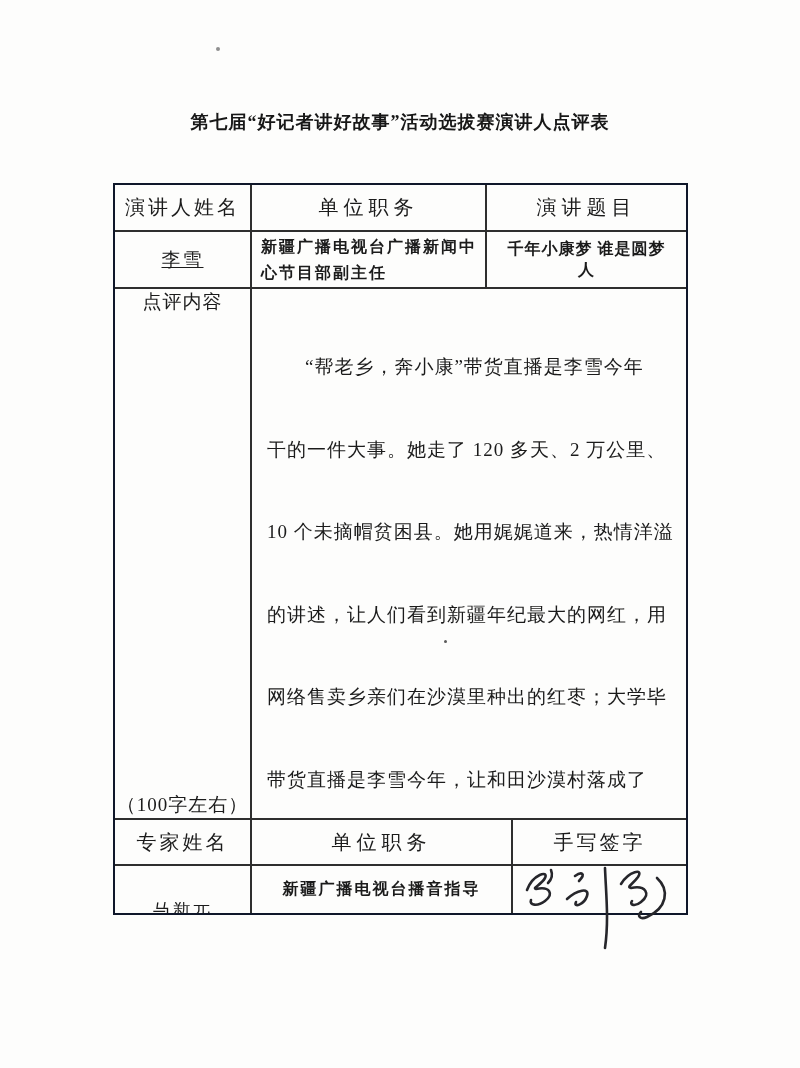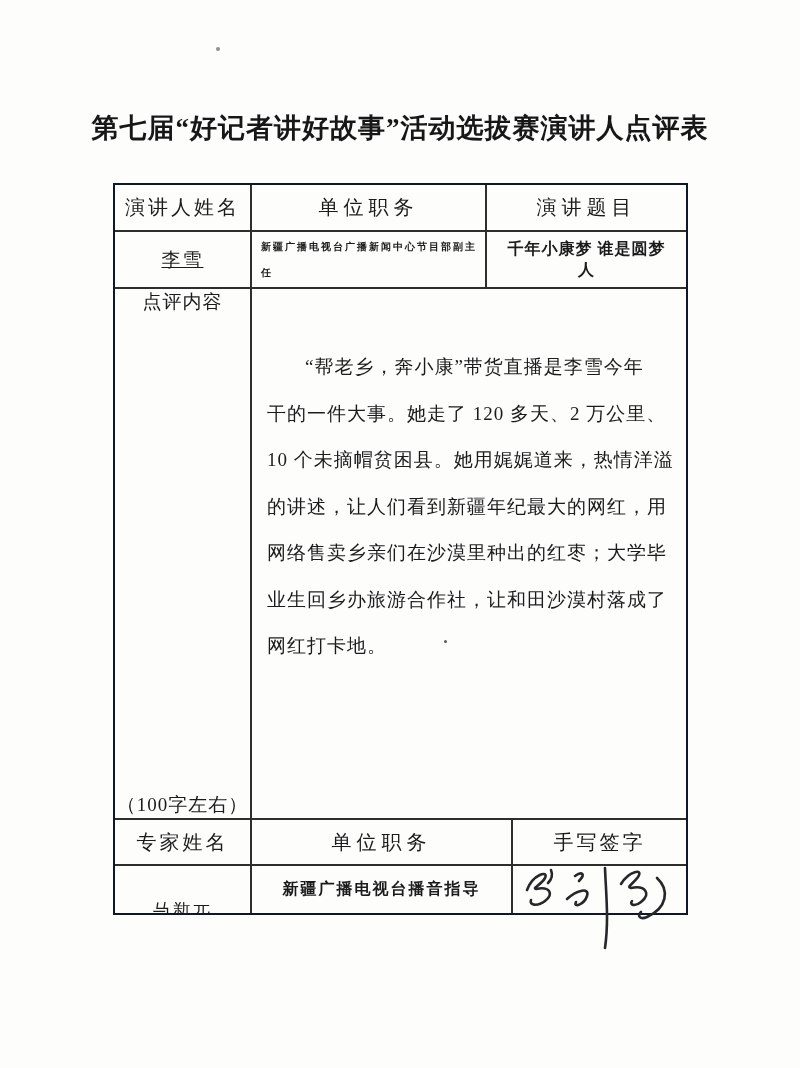--- a/index.html
+++ b/index.html
@@ -12,21 +12,21 @@
     position:relative;
     width:800px;height:1068px;
     margin:0 auto;
     background:#fdfdfc;
     overflow:hidden;
   }
   .doc-title{
     position:absolute;
     top:110px;left:0;width:100%;
     text-align:center;
-    font-size:27px;
+    font-size:18px;
     font-weight:700;
     letter-spacing:1px;
     color:#171717;
   }
   .review-table{
     position:absolute;
     left:113px;top:183px;
     width:575px;height:732px;
     border:2px solid #0f172a;
     box-sizing:border-box;
@@ -54,21 +54,21 @@
   .c-topic{flex:1 1 auto;}
   .b-name{flex:0 0 135px;}
   .b-pos{flex:0 0 261px;}
   .b-sign{flex:1 1 auto;}
   .row-header{height:45px;font-size:20px;}
   .row-header .tcell{letter-spacing:3px;}
   .row-header .c-pos, .row-header .c-topic{letter-spacing:5px;}
   .row-speaker{height:57px;}
   .speaker-name{font-size:19px;letter-spacing:2px;text-decoration:underline;}
   .speaker-pos{
-    font-size:10px;
+    font-size:16px;
     font-weight:600;
     letter-spacing:2px;
     line-height:26px;
     justify-content:flex-start;
     text-align:left;
     padding:2px 6px 2px 9px;
   }
   .speaker-topic{font-size:16px;font-weight:600;letter-spacing:1px;padding:0 16px;}
   .row-comment{height:531px;}
   .comment-label{
@@ -80,20 +80,21 @@
   }
   .comment-body{
     flex-direction:column;
     align-items:stretch;
     justify-content:flex-start;
     text-align:left;
     padding:55px 8px 0 15px;
     font-size:19px;
     letter-spacing:1px;
     line-height:46.5px;
+    gap:36px;
   }
   .comment-line{white-space:nowrap;}
   .comment-line.first{text-indent:2em;}
   .row-expert-header{height:46px;font-size:20px;}
   .row-expert-header .tcell{letter-spacing:3px;}
   .row-expert-header .b-pos{letter-spacing:5px;}
   .row-expert{height:49px;}
   .expert-name{font-size:18px;letter-spacing:2px;margin-top:36px;}
   .expert-pos{font-size:16px;font-weight:600;letter-spacing:2px;}
   .signature-cell{position:relative;}
@@ -144,21 +145,21 @@
       <div class="tcell c-name comment-label">
         <div>点评内容</div>
         <div>（100字左右）</div>
       </div>
       <div class="tcell comment-body" style="flex:1 1 auto;">
         <div class="comment-line first">“帮老乡，奔小康”带货直播是李雪今年</div>
         <div class="comment-line">干的一件大事。她走了 120 多天、2 万公里、</div>
         <div class="comment-line">10 个未摘帽贫困县。她用娓娓道来，热情洋溢</div>
         <div class="comment-line">的讲述，让人们看到新疆年纪最大的网红，用</div>
         <div class="comment-line">网络售卖乡亲们在沙漠里种出的红枣；大学毕</div>
-        <div class="comment-line">业生回乡办旅游合作社，让和田沙漠村落成了</div>
+        <div class="comment-line">带货直播是李雪今年，让和田沙漠村落成了</div>
         <div class="comment-line">网红打卡地。</div>
       </div>
     </div>
 
     <div class="trow row-expert-header">
       <div class="tcell b-name">专家姓名</div>
       <div class="tcell b-pos">单位职务</div>
       <div class="tcell b-sign">手写签字</div>
     </div>
 

